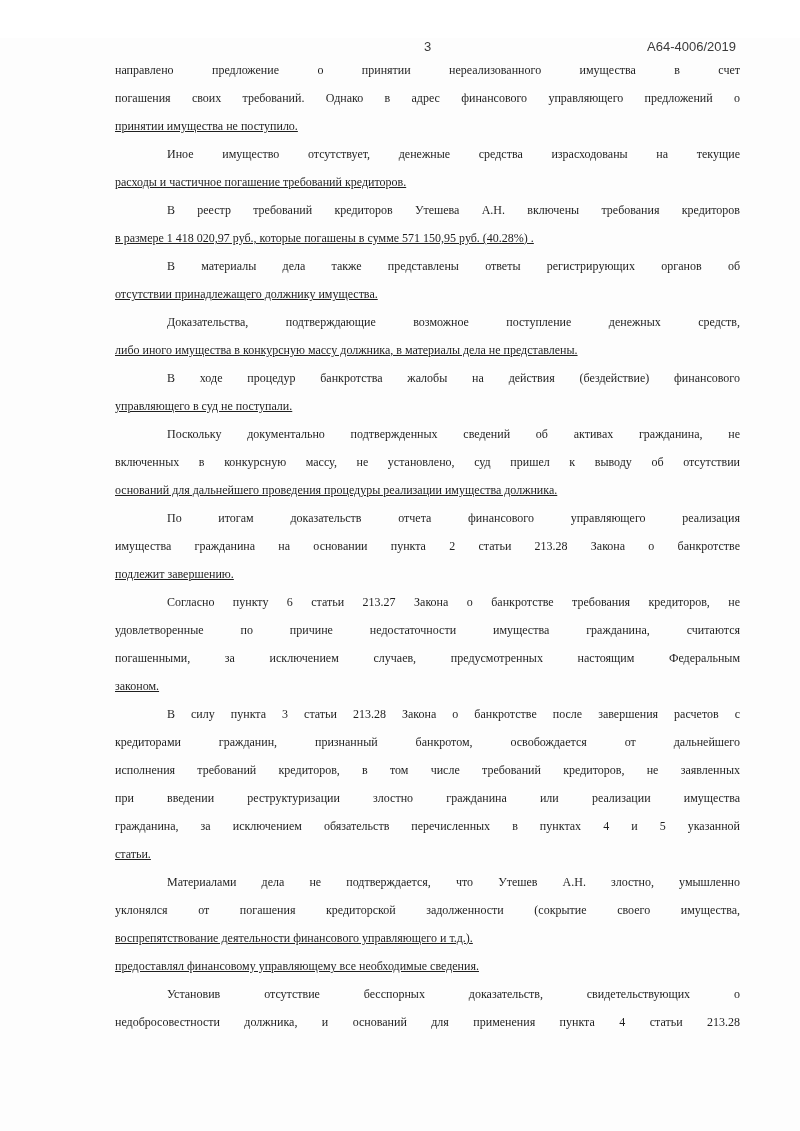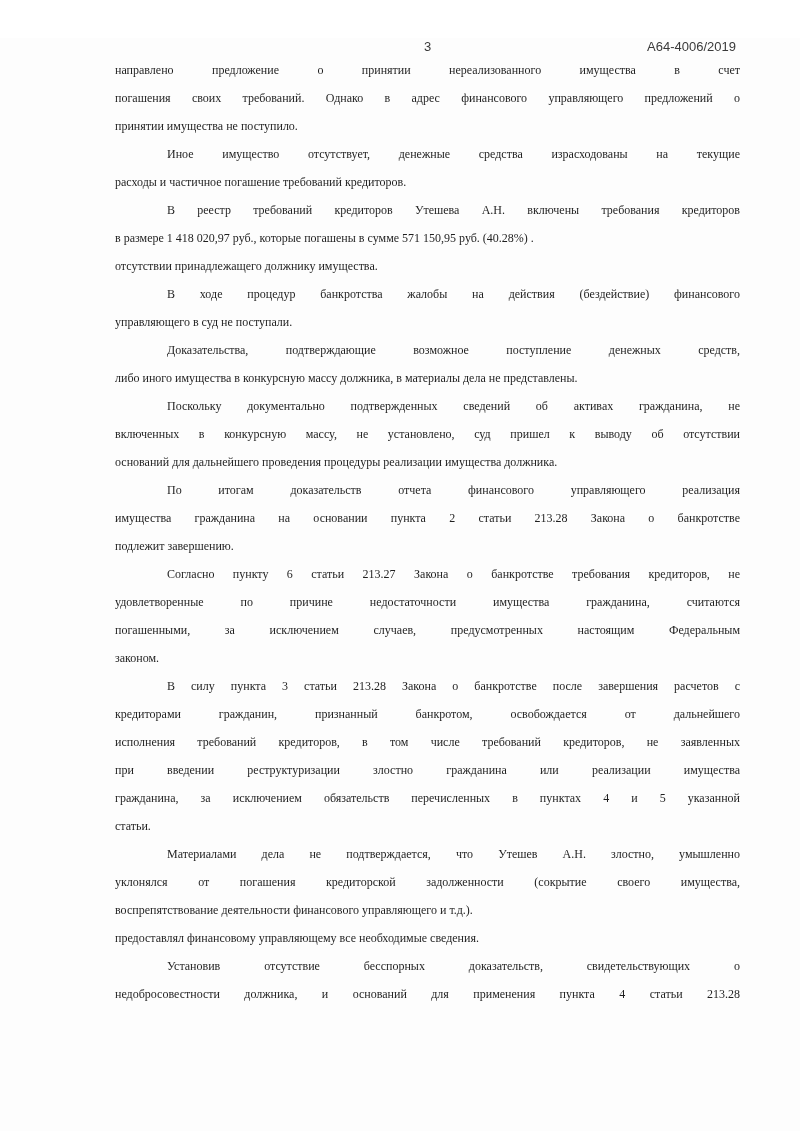--- a/index.html
+++ b/index.html
@@ -52,20 +52,21 @@
   }
   .line {
     display: block;
     text-align: justify;
     text-align-last: justify;
     text-justify: inter-word;
     white-space: normal;
   }
   .line.last {
     text-align-last: left;
+    text-decoration: underline;
   }
   .line.indent {
     text-indent: 52px;
   }
 </style>
 </head>
 <body>
 
 <div class="page">
   <div class="header">
@@ -80,29 +81,30 @@
       </p>
       <p>
         <span class="line indent">Иное имущество отсутствует, денежные средства израсходованы на текущие</span>
         <span class="line last">расходы и частичное погашение требований кредиторов.</span>
       </p>
       <p>
         <span class="line indent">В реестр требований кредиторов Утешева А.Н. включены требования кредиторов</span>
         <span class="line last">в размере  1 418 020,97 руб., которые погашены в сумме 571 150,95 руб. (40.28%) .</span>
       </p>
       <p>
+        <span class="line indent">В материалы дела также представлены ответы регистрирующих органов об</span>
         <span class="line last">отсутствии принадлежащего должнику имущества.</span>
+      </p>
+      <p>
+        <span class="line indent">Доказательства, подтверждающие возможное поступление денежных средств,</span>
+        <span class="line last">либо иного имущества в конкурсную массу должника, в материалы дела не представлены.</span>
       </p>
       <p>
         <span class="line indent">В ходе процедур банкротства жалобы на действия (бездействие) финансового</span>
         <span class="line last">управляющего  в суд не поступали.</span>
-      </p>
-      <p>
-        <span class="line indent">Доказательства, подтверждающие возможное поступление денежных средств,</span>
-        <span class="line last">либо иного имущества в конкурсную массу должника, в материалы дела не представлены.</span>
       </p>
       <p>
         <span class="line indent">Поскольку документально подтвержденных сведений об активах гражданина, не</span>
         <span class="line">включенных в конкурсную массу, не установлено, суд пришел к выводу об отсутствии</span>
         <span class="line last">оснований для дальнейшего проведения процедуры реализации имущества должника.</span>
       </p>
       <p>
         <span class="line indent">По итогам доказательств отчета финансового управляющего реализация</span>
         <span class="line">имущества гражданина на основании пункта 2 статьи 213.28 Закона о банкротстве</span>
         <span class="line last">подлежит завершению.</span>

